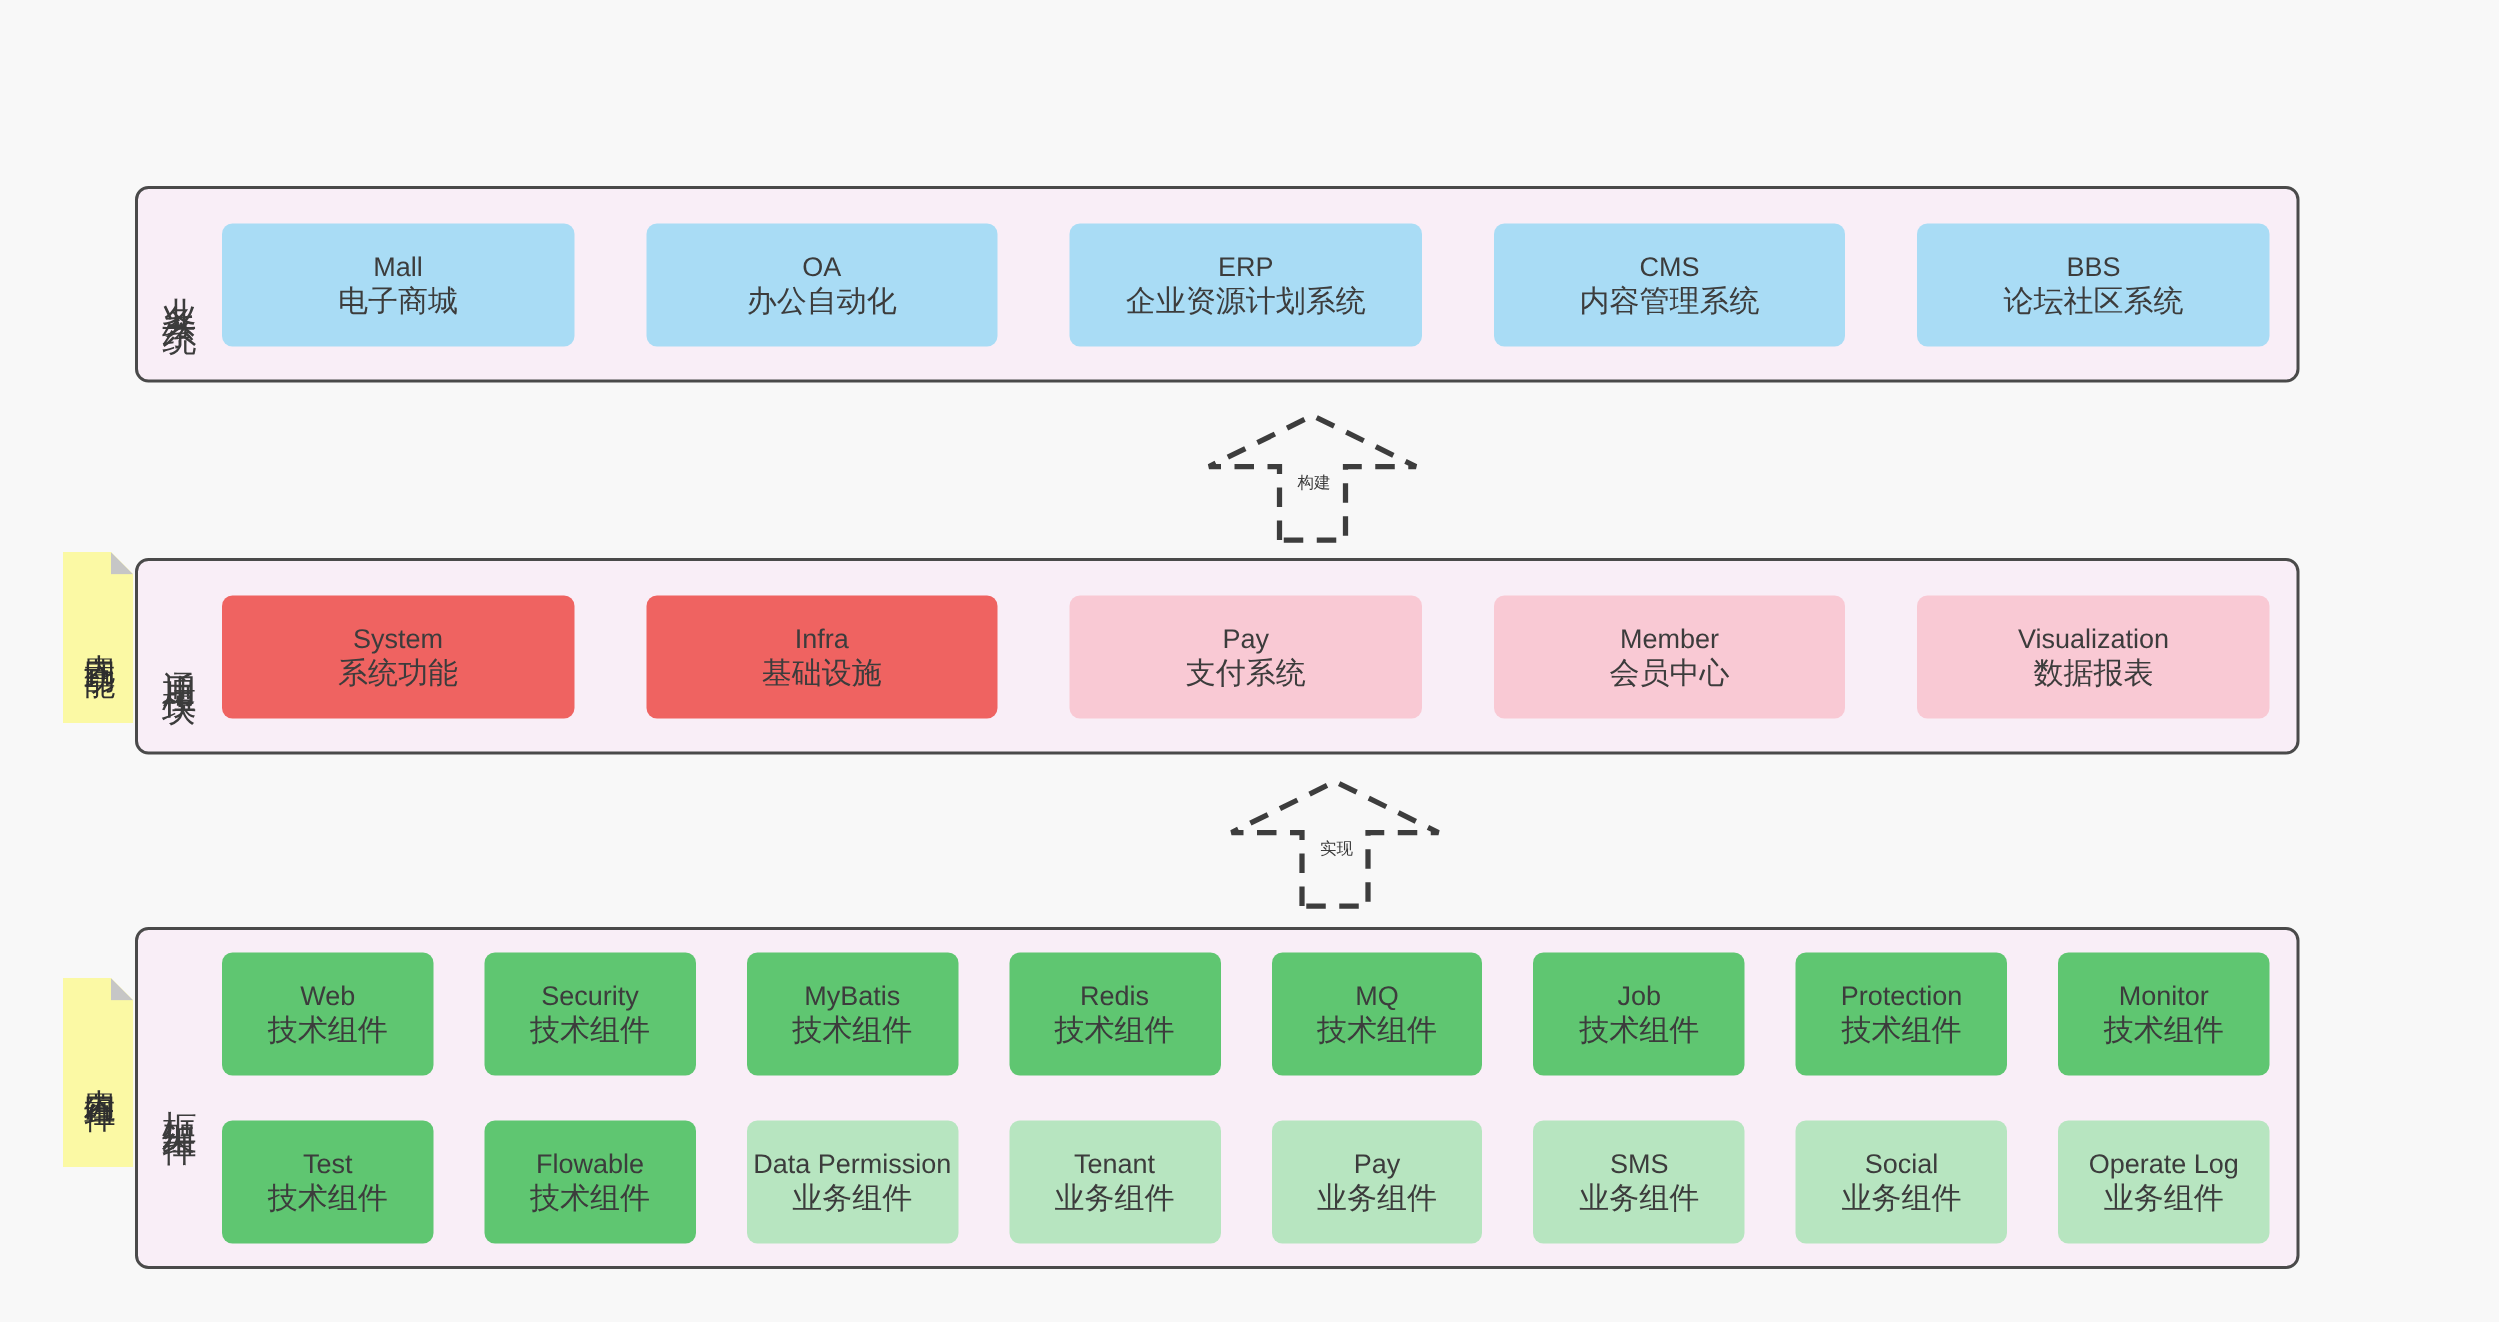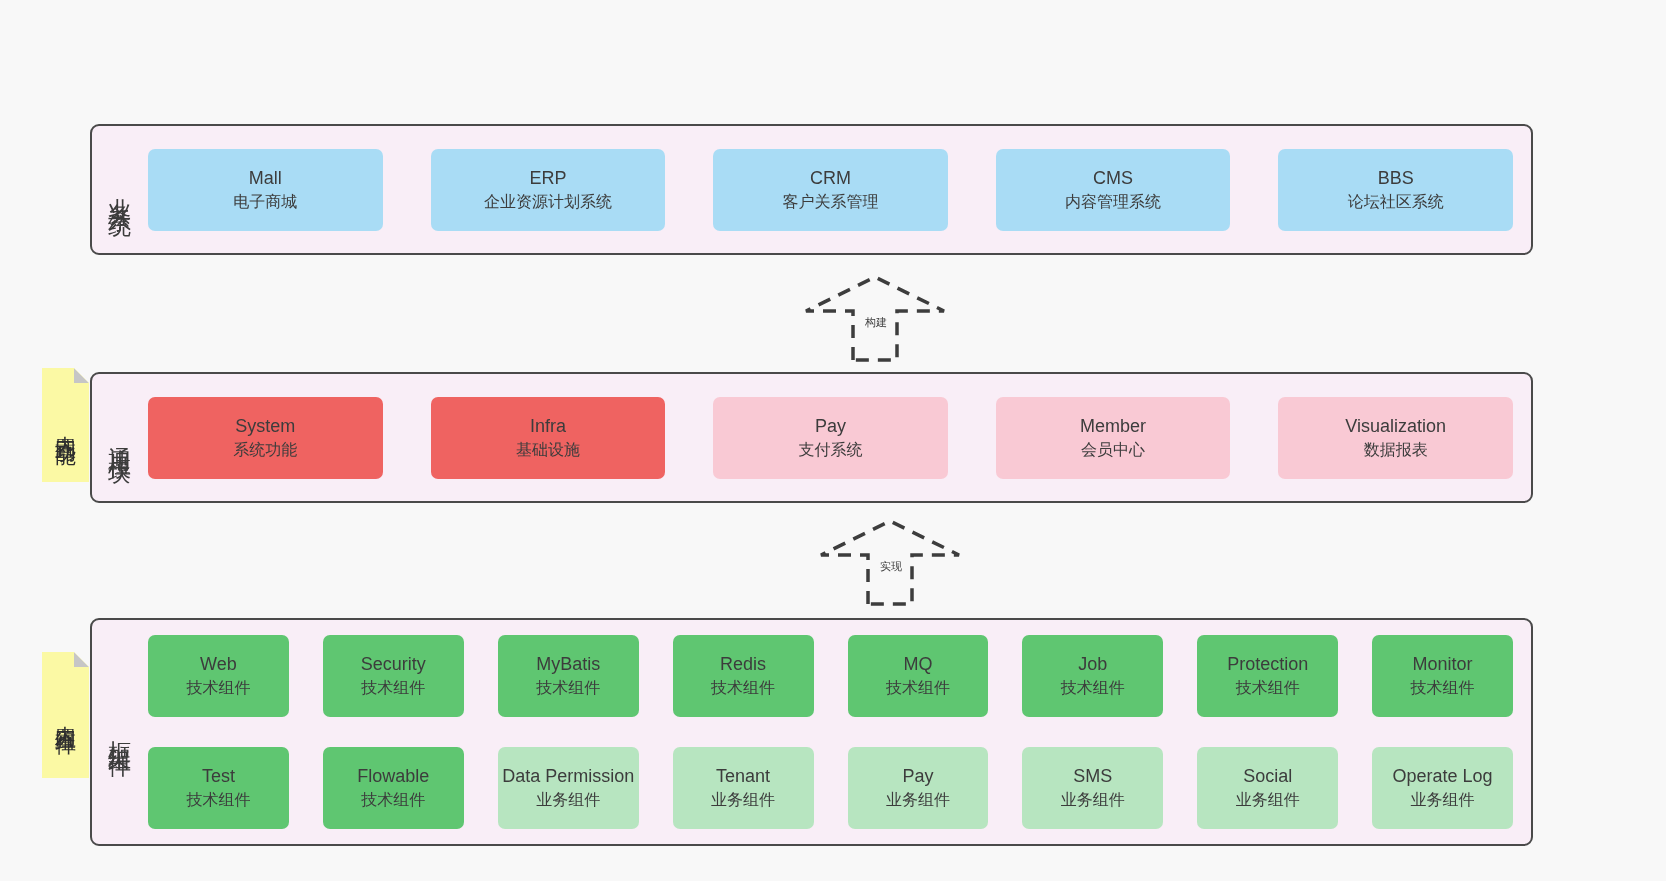--- a/index.html
+++ b/index.html
@@ -30,21 +30,21 @@
     display:flex; gap:48px;
   }
   #layer3 .boxes{flex-direction:column; gap:30px;}
   .boxrow{display:flex; gap:34px;}
   .box{
     flex:1; height:82px; border-radius:7px;
     display:flex; flex-direction:column; align-items:center; justify-content:center;
     text-align:center; padding:0 4px; box-sizing:border-box;
   }
   .box-name{font-size:18px; line-height:23px;}
-  .box-desc{font-size:16px; line-height:23px;text-align:right;}
+  .box-desc{font-size:20px; line-height:23px;text-align:right;}
   .blue{background:#a9dcf5}
   .red{background:#ef6361}
   .pink{background:#f9c9d4}
   .green{background:#5fc671}
   .lgreen{background:#b7e5c0}
   
   .sticky{
     position:absolute; left:42px; width:47px;
     background:#fbf9a4; z-index:0;
     clip-path:polygon(0 0, calc(100% - 15px) 0, 100% 15px, 100% 100%, 0 100%);
@@ -78,26 +78,26 @@
 <div class="page">
 
   <section class="layer" id="layer1">
     <div class="layer-label">业务系统</div>
     <div class="boxes">
       <div class="box blue">
         <div class="box-name">Mall</div>
         <div class="box-desc">电子商城</div>
       </div>
       <div class="box blue">
+        <div class="box-name">OA</div>
+        <div class="box-desc">办公自动化</div>
+      </div>
+      <div class="box blue">
         <div class="box-name">ERP</div>
         <div class="box-desc">企业资源计划系统</div>
-      </div>
-      <div class="box blue">
-        <div class="box-name">CRM</div>
-        <div class="box-desc">客户关系管理</div>
       </div>
       <div class="box blue">
         <div class="box-name">CMS</div>
         <div class="box-desc">内容管理系统</div>
       </div>
       <div class="box blue">
         <div class="box-name">BBS</div>
         <div class="box-desc">论坛社区系统</div>
       </div>
     </div>

